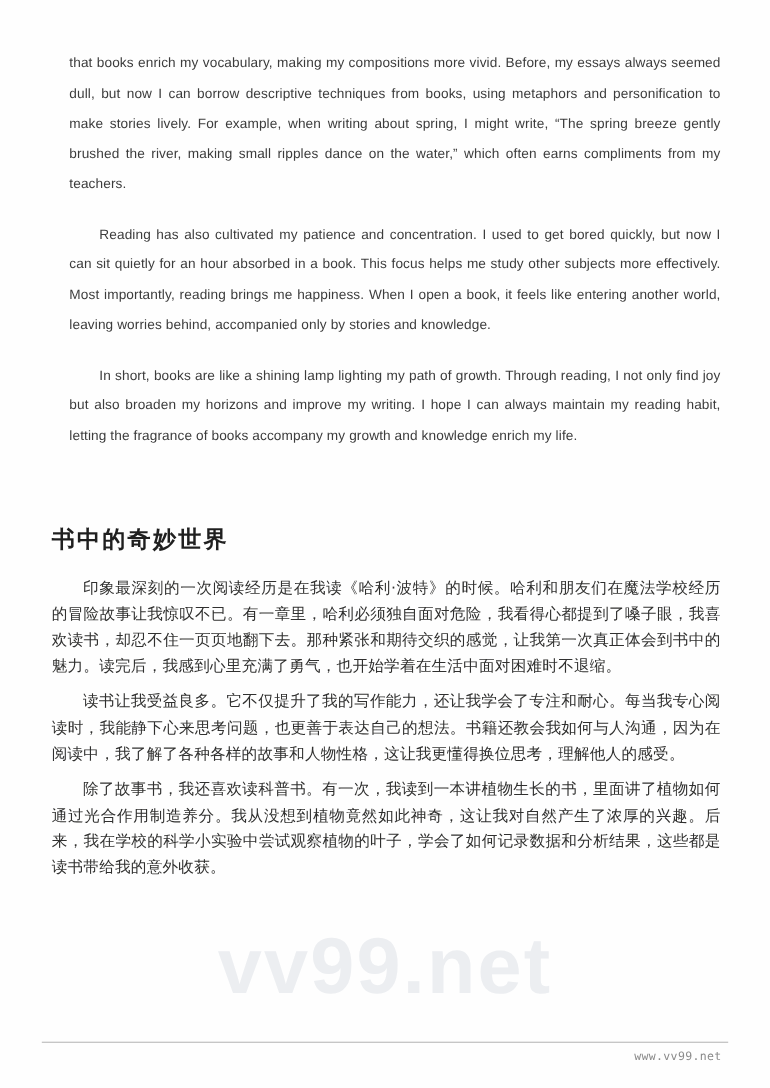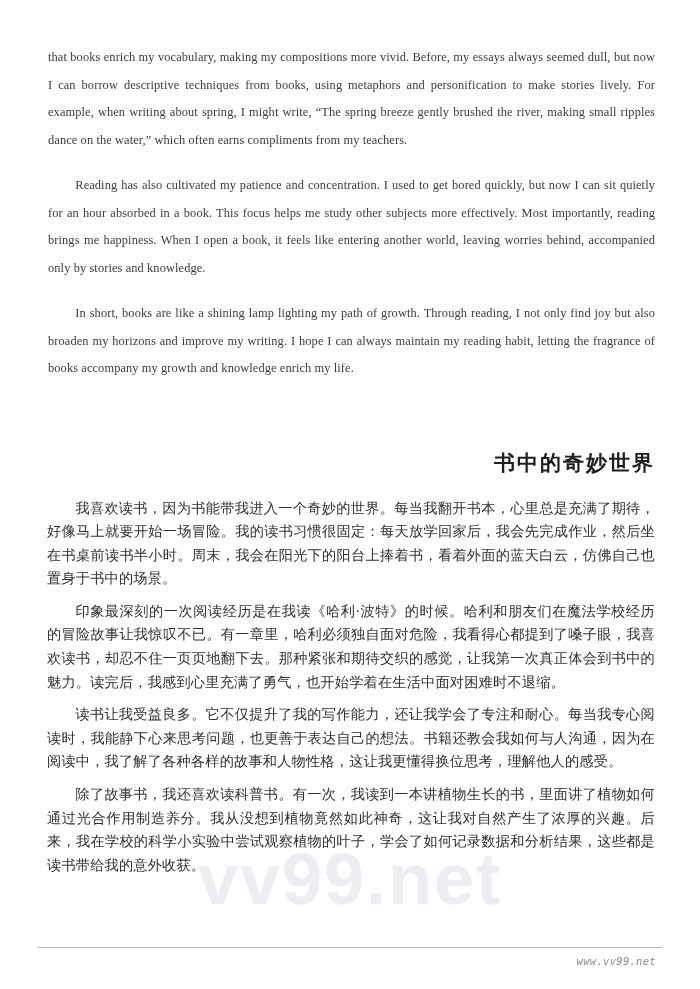--- a/index.html
+++ b/index.html
@@ -43,42 +43,42 @@
     z-index: 2;
     padding: 0 45px 0 47px;
     box-sizing: border-box;
   }
 
   
   .en-block {
     padding-top: 44px;
   }
   p.en {
-    margin: 0 0 0 1px;
-    font-family: Liberation Serif, serif;
+    margin: 0 0 0 16px;
+    font-family: Liberation Sans, sans-serif;
     font-size: 12.4px;
     line-height: 27.5px;
     color: #3c3c3c;
     text-align: justify;
     text-justify: inter-word;
     letter-spacing: 0.1px;
   }
   p.en + p.en {
     margin-top: 18px;
   }
   p.en.indent {
     text-indent: 2.2em;
   }
 
   
   h1.cn-title {
     margin: 0;
     padding-top: 66px;
     padding-bottom: 20px;
-    text-align: right;
+    text-align: left;
     font-family: "DejaVu Sans", "Liberation Sans", sans-serif;
     font-weight: bold;
     font-size: 21px;
     letter-spacing: 2px;
     color: #1f1f1f;
   }
 
   
   p.cn {
     margin: 0 0 9px 0;
@@ -101,21 +101,20 @@
   }
   .footer-rule {
     height: 1px;
     background: #b9b9b9;
     width: 100%;
   }
   .footer-url {
     margin-top: 7px;
     text-align: right;
     font-family: "DejaVu Sans Mono", "Liberation Mono", monospace;
-    font-style: italic;
     font-size: 10.5px;
     color: #8a8a8a;
     letter-spacing: 0.3px;
     padding-right: 6px;
   }
 </style>
 </head>
 <body>
 
 <div class="page">
@@ -126,21 +125,20 @@
 
     <div class="en-block">
       <p class="en">that books enrich my vocabulary, making my compositions more vivid. Before, my essays always seemed dull, but now I can borrow descriptive techniques from books, using metaphors and personification to make stories lively. For example, when writing about spring, I might write, “The spring breeze gently brushed the river, making small ripples dance on the water,” which often earns compliments from my teachers.</p>
       <p class="en indent">Reading has also cultivated my patience and concentration. I used to get bored quickly, but now I can sit quietly for an hour absorbed in a book. This focus helps me study other subjects more effectively. Most importantly, reading brings me happiness. When I open a book, it feels like entering another world, leaving worries behind, accompanied only by stories and knowledge.</p>
       <p class="en indent">In short, books are like a shining lamp lighting my path of growth. Through reading, I not only find joy but also broaden my horizons and improve my writing. I hope I can always maintain my reading habit, letting the fragrance of books accompany my growth and knowledge enrich my life.</p>
     </div>
 
     <h1 class="cn-title">书中的奇妙世界</h1>
 
     <div>
-      <p class="cn">我喜欢读书，因为书能带我进入一个奇妙的世界。每当我翻开书本，心里总是充满了期待，好像马上就要开始一场冒险。我的读书习惯很固定：每天放学回家后，我会先完成作业，然后坐在书桌前读书半小时。周末，我会在阳光下的阳台上捧着书，看着外面的蓝天白云，仿佛自己也置身于书中的场景。</p>
       <p class="cn">印象最深刻的一次阅读经历是在我读《哈利·波特》的时候。哈利和朋友们在魔法学校经历的冒险故事让我惊叹不已。有一章里，哈利必须独自面对危险，我看得心都提到了嗓子眼，我喜欢读书，却忍不住一页页地翻下去。那种紧张和期待交织的感觉，让我第一次真正体会到书中的魅力。读完后，我感到心里充满了勇气，也开始学着在生活中面对困难时不退缩。</p>
       <p class="cn">读书让我受益良多。它不仅提升了我的写作能力，还让我学会了专注和耐心。每当我专心阅读时，我能静下心来思考问题，也更善于表达自己的想法。书籍还教会我如何与人沟通，因为在阅读中，我了解了各种各样的故事和人物性格，这让我更懂得换位思考，理解他人的感受。</p>
       <p class="cn">除了故事书，我还喜欢读科普书。有一次，我读到一本讲植物生长的书，里面讲了植物如何通过光合作用制造养分。我从没想到植物竟然如此神奇，这让我对自然产生了浓厚的兴趣。后来，我在学校的科学小实验中尝试观察植物的叶子，学会了如何记录数据和分析结果，这些都是读书带给我的意外收获。</p>
 
     </div>
 
   </div>
 
   <div class="footer">
     <div class="footer-rule"></div>

